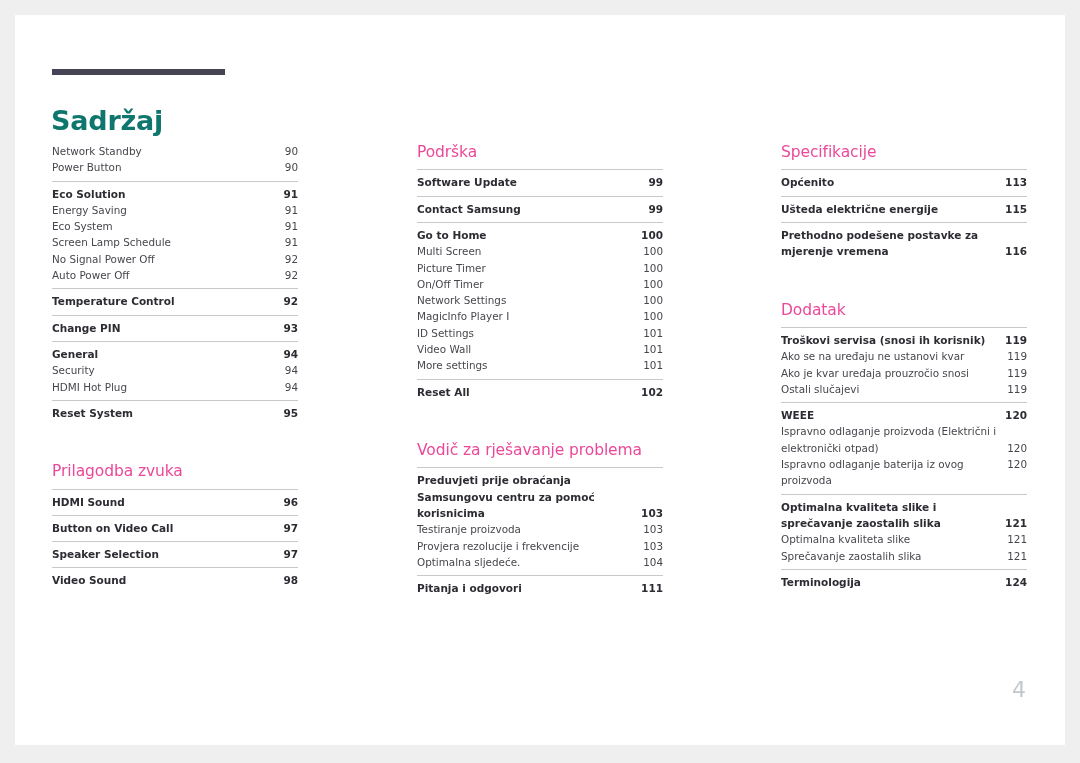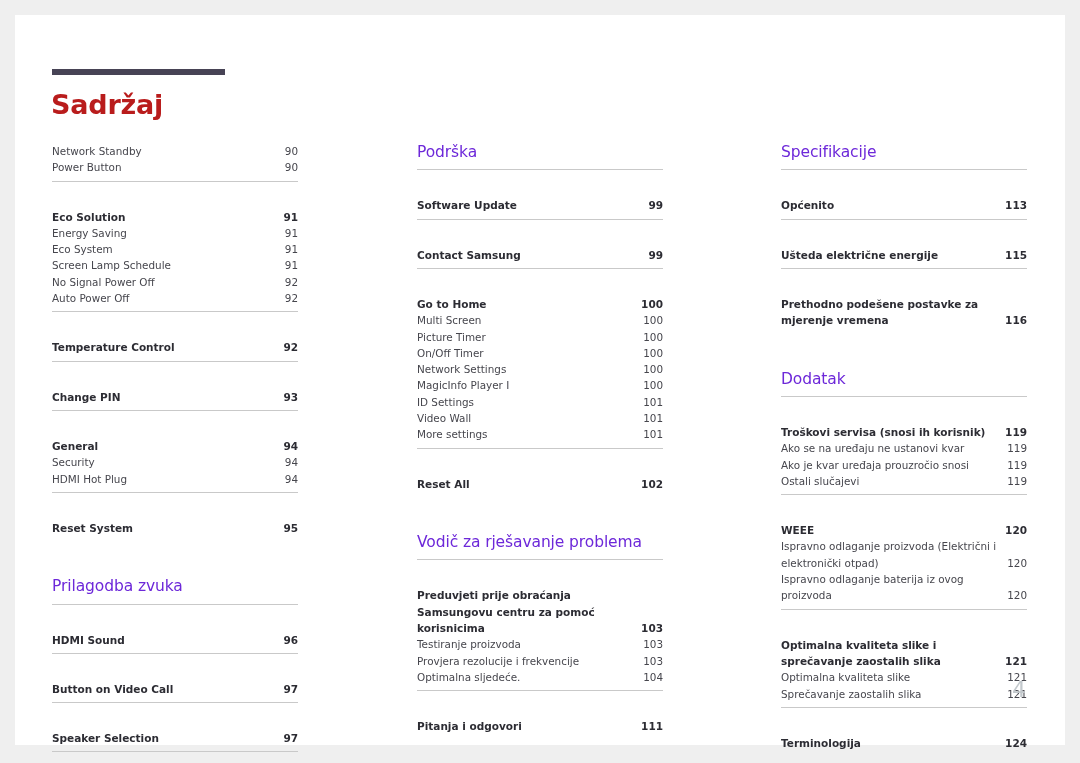--- a/index.html
+++ b/index.html
@@ -26,24 +26,24 @@
     position: absolute;
     left: 37px;
     top: 54px;
     width: 173px;
     height: 6px;
     background: #474355;
   }
   .page-title {
     position: absolute;
     left: 36px;
-    top: 56px;
+    top: 72px;
     font-size: 27px;
     font-weight: bold;
-    color: #b91c1c;
+    color: #0f766e;
     letter-spacing: -0.2px;
   }
   
   .columns {
     position: absolute;
     left: 0;
     top: 0;
     width: 1050px;
     height: 730px;
   }
@@ -52,21 +52,21 @@
     top: 128px;
     width: 246px;
   }
   .col-1 { left: 37px; }
   .col-2 { left: 402px; }
   .col-3 { left: 766px; }
 
   
   .sec-head {
     font-size: 15.5px;
-    color: #6d28d9;
+    color: #ec4899;
     font-weight: normal;
     margin: 0 0 7px 0;
     line-height: 1.25;
     letter-spacing: -0.1px;
   }
   .group {
     margin-bottom: 0;
   }
   .group.spacer-top {
     margin-top: 36px;
@@ -76,41 +76,40 @@
     border-top: 1px solid #c9c9c9;
     padding-top: 4px;
     padding-bottom: 5px;
   }
   .block.no-rule {
     border-top: none;
     padding-top: 0;
   }
   .row {
     display: flex;
-    align-items: flex-end;
+    align-items: flex-start;
     justify-content: space-between;
     font-size: 10.4px;
     color: #3b3b43;
     line-height: 16.3px;
     white-space: nowrap;
   }
   .row .label {
     white-space: normal;
     padding-right: 8px;
   }
   .row .pg {
     flex: none;
     text-align: right;
     min-width: 20px;
   }
   .row.bold {
     font-weight: bold;
     color: #2c2c33;
     font-size: 10.5px;
-    margin-top: 23px;
   }
   .row.bold .pg { font-weight: bold; }
   .row.sub {
     font-weight: normal;
     color: #46464d;
   }
   
   .row.wrap {
     display: block;
     position: relative;

